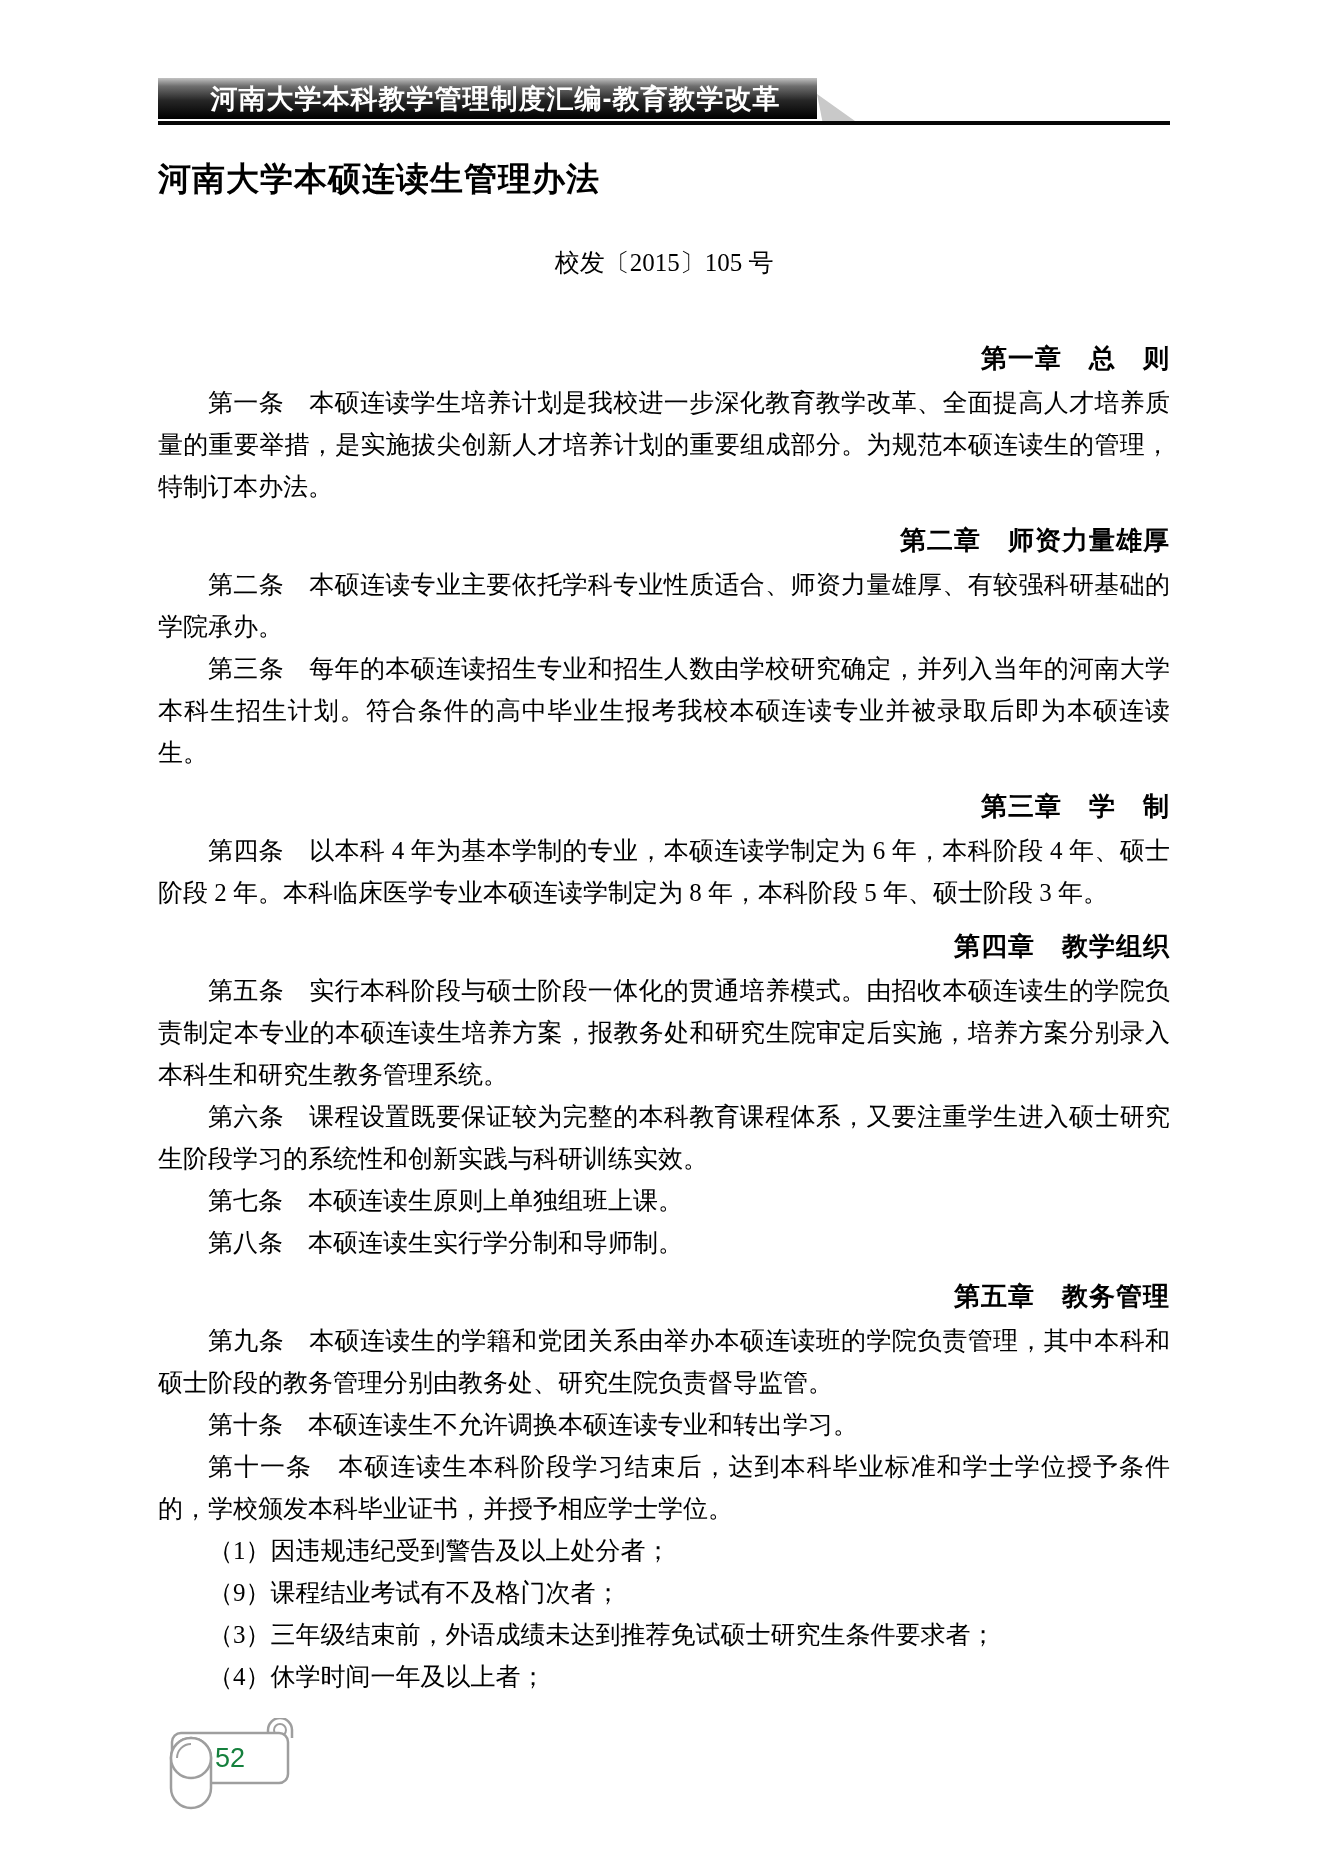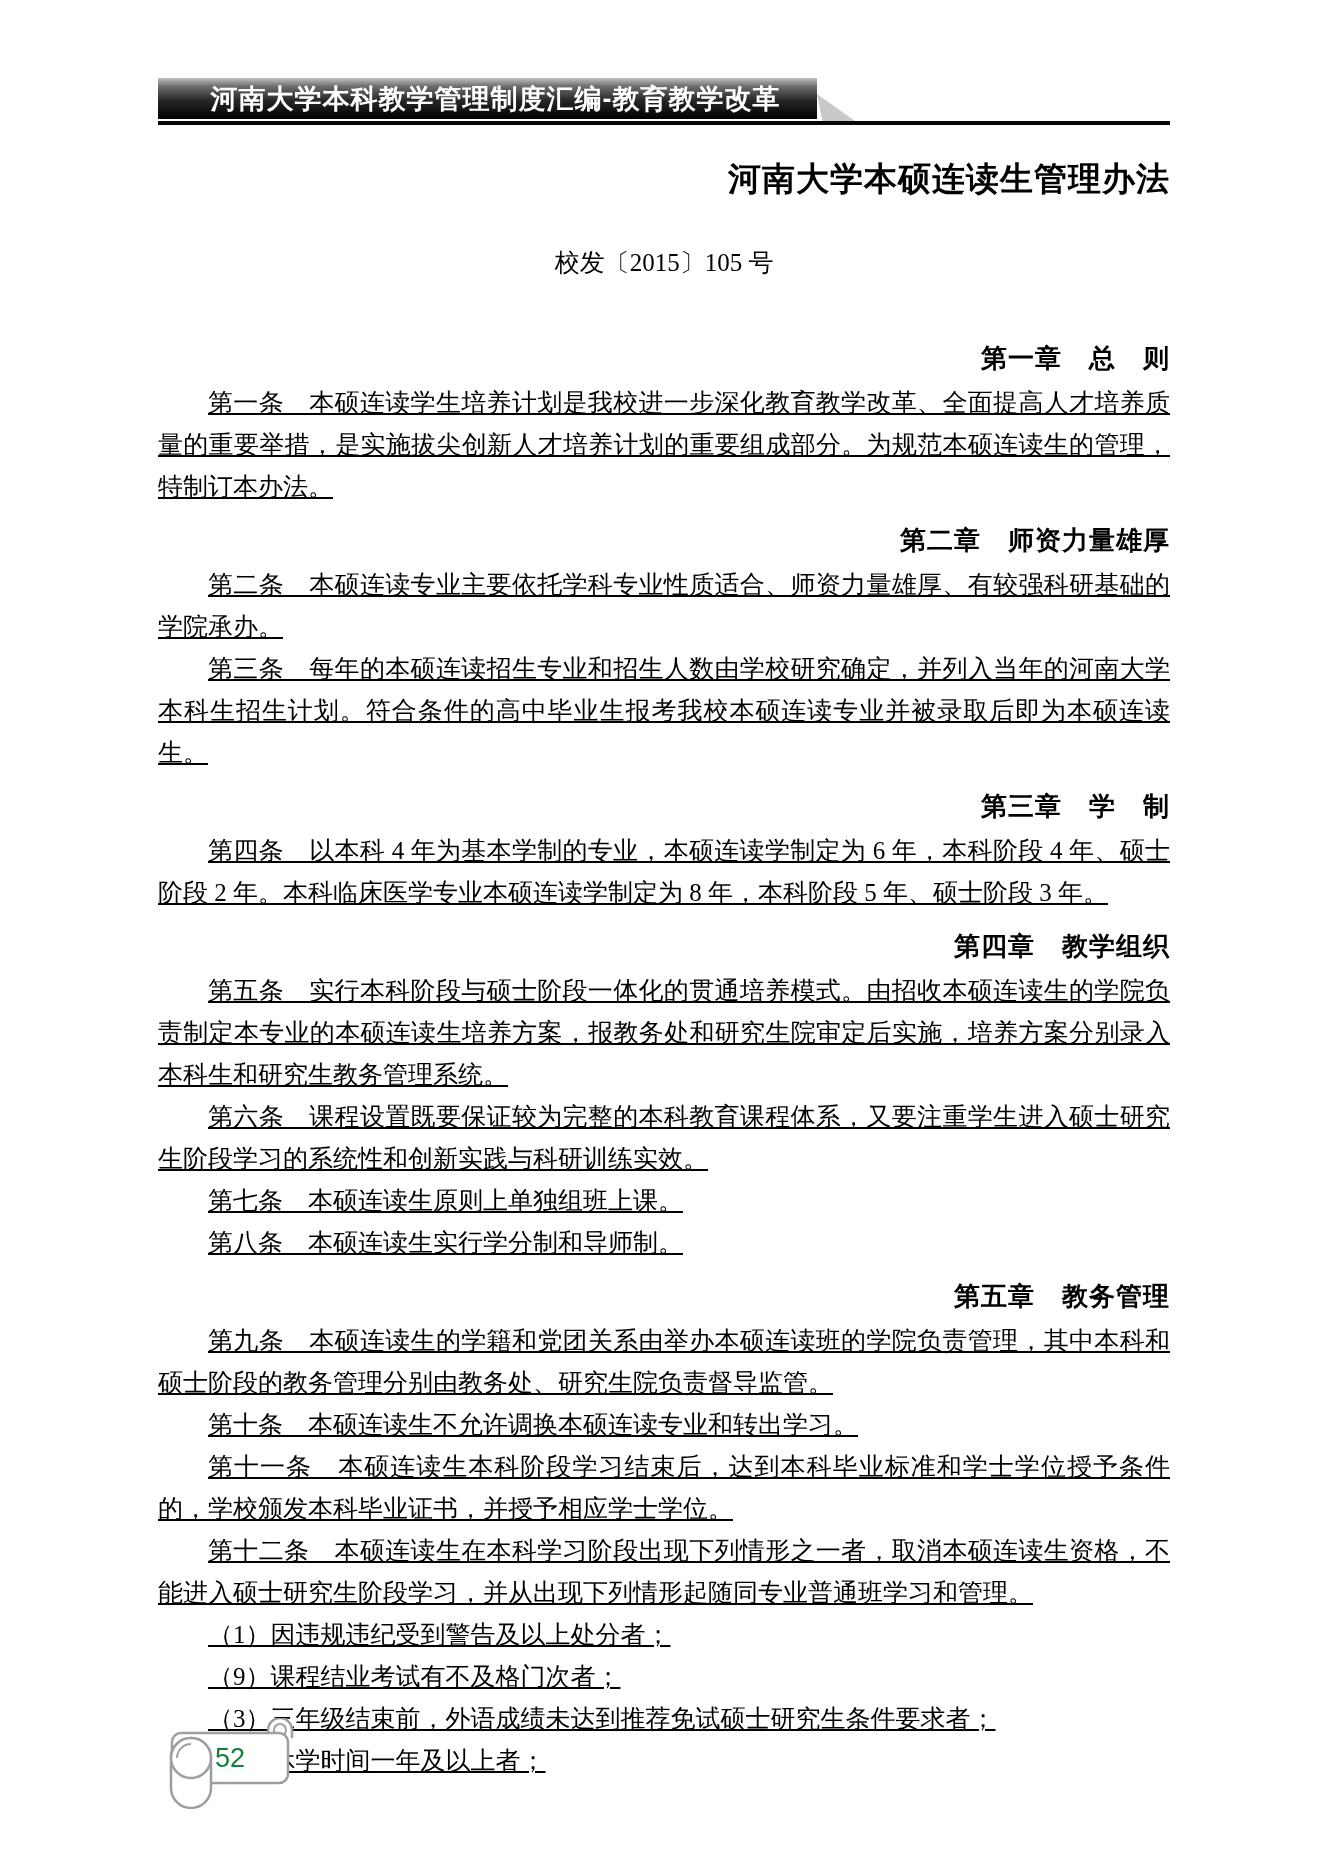--- a/index.html
+++ b/index.html
@@ -40,21 +40,21 @@
     clip-path: polygon(0 0, 100% 100%, 14% 100%);
   }
   .header-rule {
     position: absolute; left: 0; top: 43px;
     width: 1012px; height: 4px;
     background: #070707;
   }
   
   .doc-title {
     margin: 32px 0 0;
-    text-align: right;
+    text-align: left;
     font-family: "Liberation Sans", "DejaVu Sans", sans-serif;
     font-weight: 700;
     font-size: 33px;
     letter-spacing: 1px;
   }
   .doc-number {
     margin: 46px 0 64px;
     text-align: center;
     font-size: 25px;
     line-height: 30px;
@@ -68,21 +68,20 @@
     font-size: 26px;
     line-height: 32px;
     letter-spacing: 1px;
   }
   .para {
     margin: 0;
     font-size: 25px;
     line-height: 42px;
     text-align: justify;
     text-indent: 2em;
-    text-decoration: underline;
   }
   
   .footer-scroll {
     position: absolute;
     left: 168px; top: 1718px;
     width: 130px; height: 95px;
   }
   .footer-scroll svg { position: absolute; inset: 0; }
   .page-number {
     position: absolute;
@@ -132,21 +131,20 @@
     <p class="para">第六条　课程设置既要保证较为完整的本科教育课程体系，又要注重学生进入硕士研究生阶段学习的系统性和创新实践与科研训练实效。</p>
     <p class="para">第七条　本硕连读生原则上单独组班上课。</p>
     <p class="para">第八条　本硕连读生实行学分制和导师制。</p>
   </section>
 
   <section>
     <h2 class="chapter-heading">第五章　教务管理</h2>
     <p class="para">第九条　本硕连读生的学籍和党团关系由举办本硕连读班的学院负责管理，其中本科和硕士阶段的教务管理分别由教务处、研究生院负责督导监管。</p>
     <p class="para">第十条　本硕连读生不允许调换本硕连读专业和转出学习。</p>
     <p class="para">第十一条　本硕连读生本科阶段学习结束后，达到本科毕业标准和学士学位授予条件的，学校颁发本科毕业证书，并授予相应学士学位。</p>
-    <p class="para">第十二条　本硕连读生在本科学习阶段出现下列情形之一者，取消本硕连读生资格，不能进入硕士研究生阶段学习，并从出现下列情形起随同专业普通班学习和管理。</p>
     <p class="para">（1）因违规违纪受到警告及以上处分者；</p>
     <p class="para">（9）课程结业考试有不及格门次者；</p>
     <p class="para">（3）三年级结束前，外语成绩未达到推荐免试硕士研究生条件要求者；</p>
     <p class="para">（4）休学时间一年及以上者；</p>
   </section>
 
 </div>
 
 <div class="footer-scroll">
   <svg viewBox="0 0 130 95" width="130" height="95">

